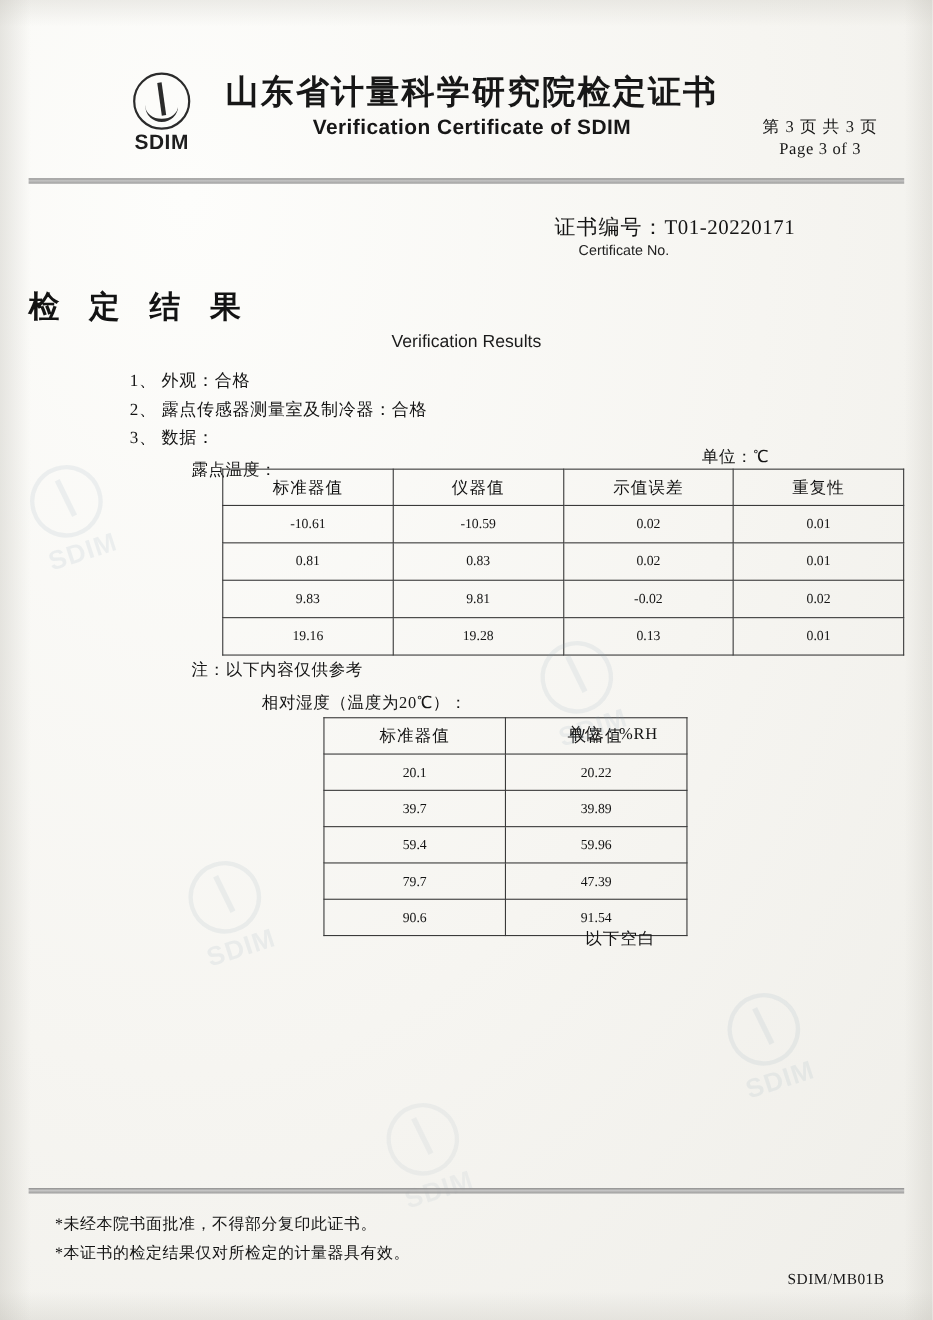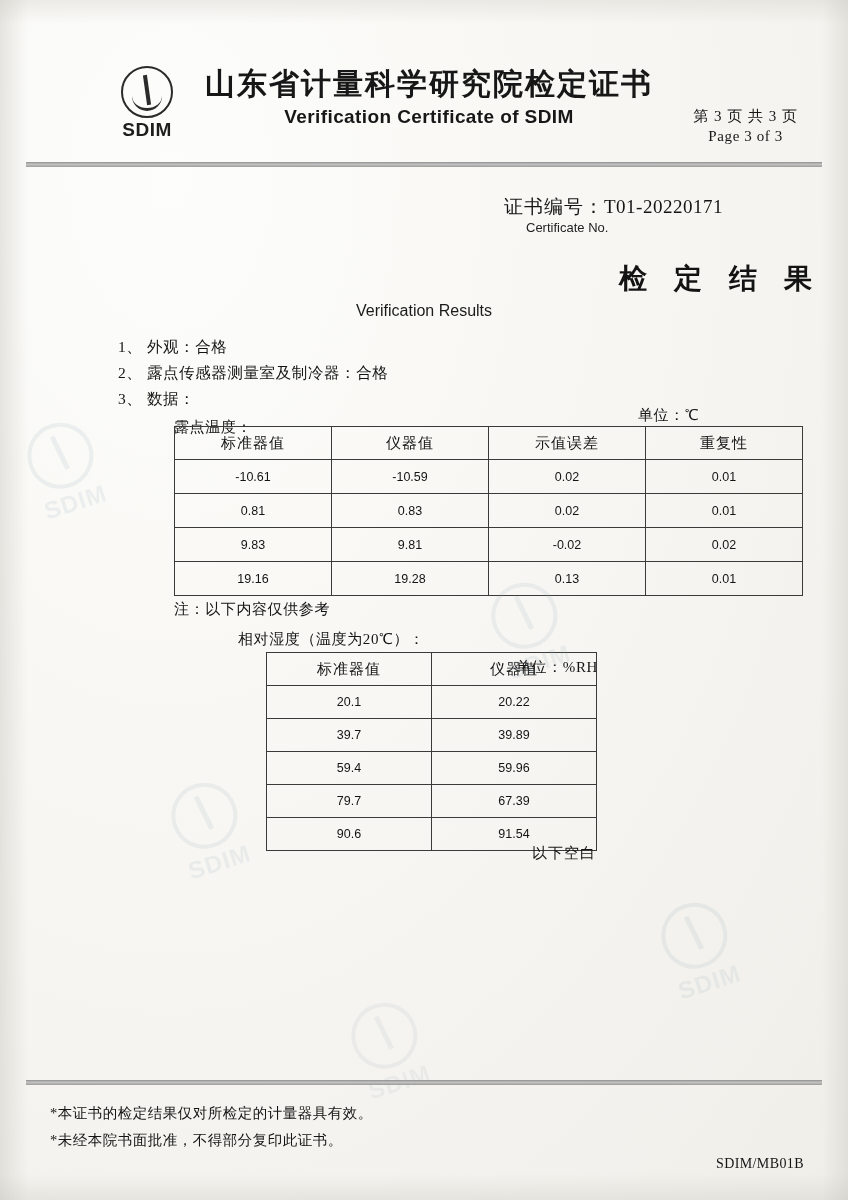--- a/index.html
+++ b/index.html
@@ -174,21 +174,21 @@
     margin-top: 0;
     margin-left: 22px;
   }
 
   
   .res-title {
     position: absolute;
     left: 0;
     top: 238px;
     width: 796px;
-    text-align: right;
+    text-align: left;
     font-size: 28px;
     font-weight: bold;
     letter-spacing: 10px;
     color: #131313;
   }
   .res-title-en {
     position: absolute;
     left: 0;
     top: 280px;
     width: 796px;
@@ -221,36 +221,37 @@
     letter-spacing: 0.6px;
     white-space: nowrap;
   }
   #dew-label { left: 148px; top: 396px; }
   #dew-unit  { left: 612px; top: 384px; }
 
   table.grid {
     position: absolute;
     border-collapse: collapse;
     background: transparent;
+    margin-left: 28px;
   }
   table.grid td, table.grid th {
     border: 1px solid #3a3a3a;
     text-align: center;
     font-weight: normal;
     color: #141414;
   }
   table.grid thead th {
     font-size: 15px;
     height: 30px;
     letter-spacing: 1px;
   }
   table.grid tbody td {
     font-size: 12.5px;
     height: 31px;
-    font-family: Liberation Sans, sans-serif;
+    font-family: Liberation Serif, serif;
   }
 
   #table-dew {
     left: 148px;
     top: 404px;
   }
   #table-dew col.c { width: 157px; }
 
   .note {
     position: absolute;
@@ -447,21 +448,21 @@
         <tr>
           <td>39.7</td>
           <td>39.89</td>
         </tr>
         <tr>
           <td>59.4</td>
           <td>59.96</td>
         </tr>
         <tr>
           <td>79.7</td>
-          <td>67.39</td>
+          <td>47.39</td>
         </tr>
         <tr>
           <td>90.6</td>
           <td>91.54</td>
         </tr>
       </tbody>
     </table>
 
     <div class="blank-note">以下空白</div>
 
@@ -481,19 +482,19 @@
       <div class="ring"></div>
       <div class="txt">SDIM</div>
     </div>
     <div class="wm" id="wm5">
       <div class="ring"></div>
       <div class="txt">SDIM</div>
     </div>
 
     <div class="rule-bottom"></div>
     <div class="footer">
+      <div class="footer-line">*未经本院书面批准，不得部分复印此证书。</div>
       <div class="footer-line">*本证书的检定结果仅对所检定的计量器具有效。</div>
-      <div class="footer-line">*未经本院书面批准，不得部分复印此证书。</div>
     </div>
     <div class="doc-code">SDIM/MB01B</div>
 
   </div>
 </div>
 
 </body></html>

